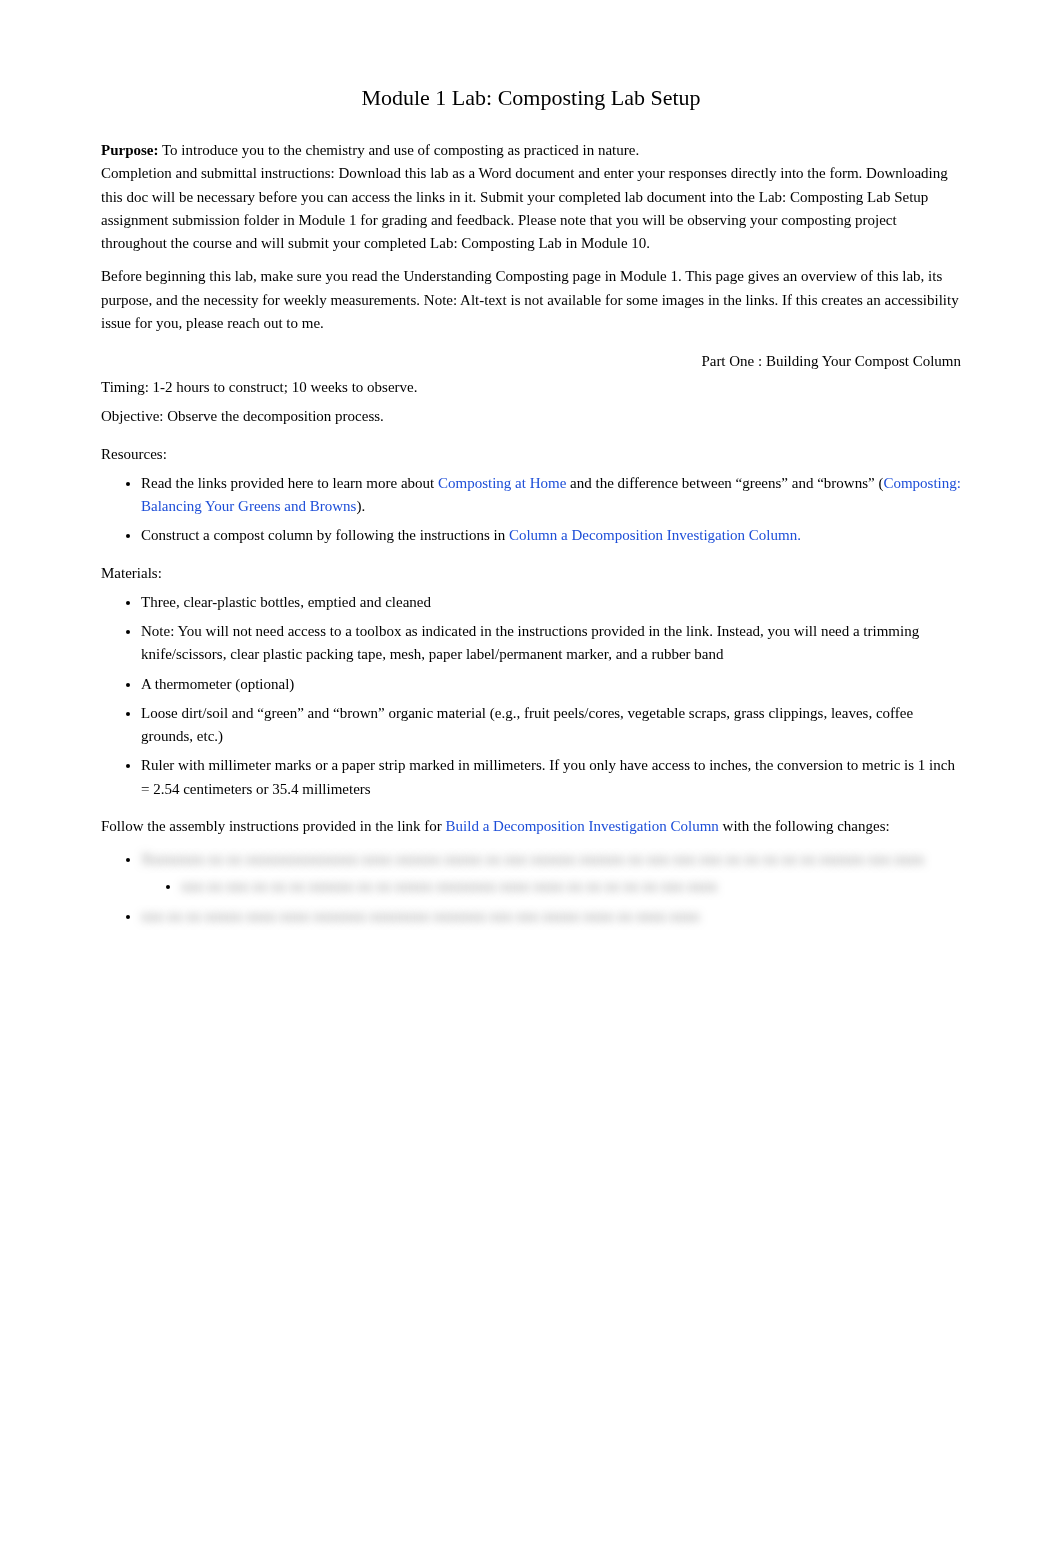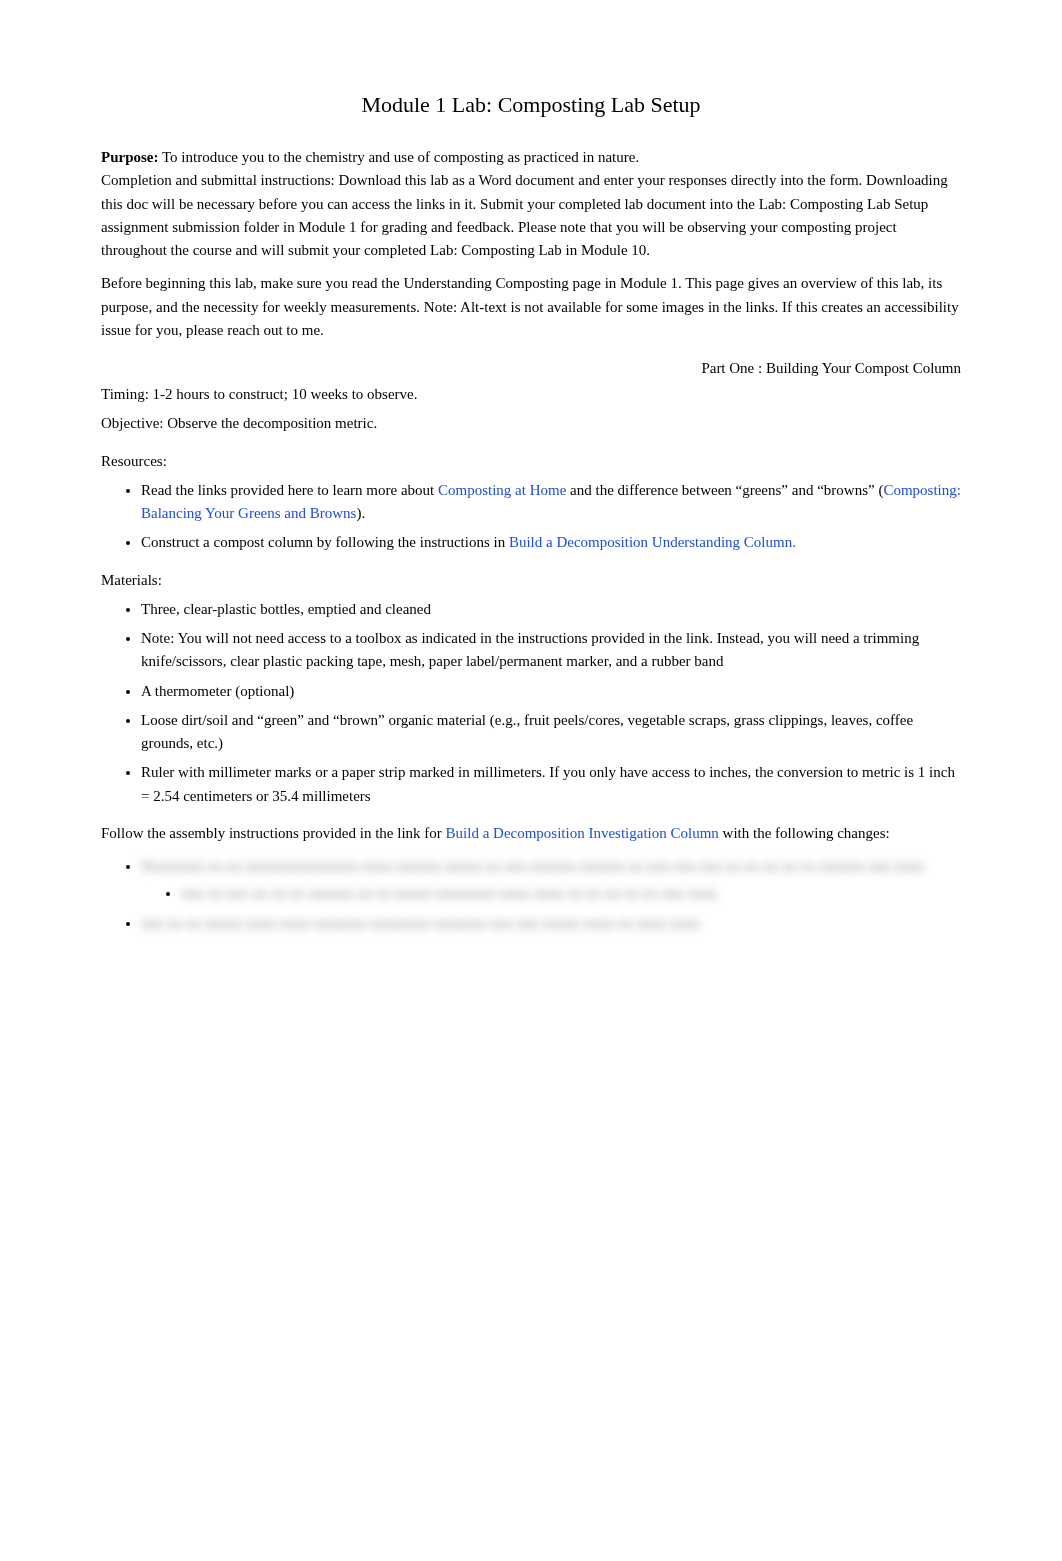--- a/index.html
+++ b/index.html
@@ -12,21 +12,21 @@
       background: #ffffff;
       font-family: 'Times New Roman', Times, serif;
       font-size: 15px;
       color: #000000;
       width: 1062px;
       min-height: 1561px;
     }
 
     .page {
       width: 860px;
-      margin: 12px auto;
+      margin: 5px auto;
       padding: 80px 0 80px 0;
     }
 
     .page-title {
       text-align: center;
       font-size: 22px;
       font-weight: normal;
       margin-bottom: 28px;
       font-family: 'Times New Roman', Times, serif;
     }
@@ -114,30 +114,30 @@
     <span style="font-weight:bold;">Purpose:</span><span>  To introduce you to the chemistry and use of composting as practiced in nature.</span><br>
     <span>Completion and submittal instructions:</span><span>    Download this lab as a Word document and enter your responses directly into the form. Downloading this doc will be necessary before you can access the links in it.  Submit your completed lab document into the Lab: Composting Lab Setup assignment submission folder in Module 1 for grading and feedback. Please note that you will be observing your composting project throughout the course and will submit your completed Lab: Composting Lab in Module 10.</span>
   </p>
 
   <p class="body-text">Before beginning this lab, make sure you read the Understanding Composting page in Module 1. This page gives an overview of this lab, its purpose, and the necessity for weekly measurements. Note: Alt-text is not available for some images in the links. If this creates an accessibility issue for you, please reach out to me.</p>
 
   <p class="part-heading">Part One : Building Your Compost Column</p>
 
   <p class="body-text timing-line">Timing:   1-2 hours to construct; 10 weeks to observe.</p>
 
-  <p class="body-text objective-line">Objective:   Observe the decomposition metric.</p>
+  <p class="body-text objective-line">Objective:   Observe the decomposition process.</p>
 
   <p class="body-text section-label">Resources:</p>
 
   <ul class="bullet-list">
     <li>
       <span>Read the links provided here to learn more about </span><a class="link-text" href="#">Composting at Home</a><span> and the difference between “greens” and “browns” (</span><a class="link-text" href="#">Composting: Balancing Your Greens and Browns</a><span>).</span>
     </li>
     <li>
-      <span>Construct a compost column by following the instructions in </span><a class="link-text" href="#">Build a Decomposition Understanding Column.</a>
+      <span>Construct a compost column by following the instructions in </span><a class="link-text" href="#">Column a Decomposition Investigation Column.</a>
     </li>
   </ul>
 
   <p class="body-text section-label">Materials:</p>
 
   <ul class="bullet-list">
     <li>Three, clear-plastic bottles, emptied and cleaned</li>
     <li>Note: You will not need access to a toolbox as indicated in the instructions provided in the link. Instead, you will need a trimming knife/scissors, clear plastic packing tape, mesh, paper label/permanent marker, and a rubber band</li>
     <li>A thermometer (optional)</li>
     <li>Loose dirt/soil and “green” and “brown” organic material (e.g., fruit peels/cores, vegetable scraps, grass clippings, leaves, coffee grounds, etc.)</li>

